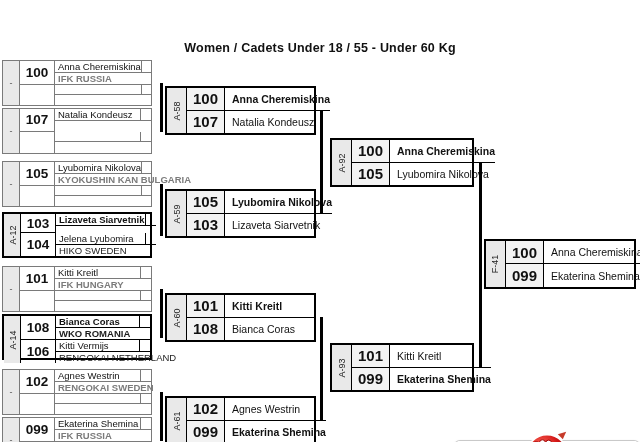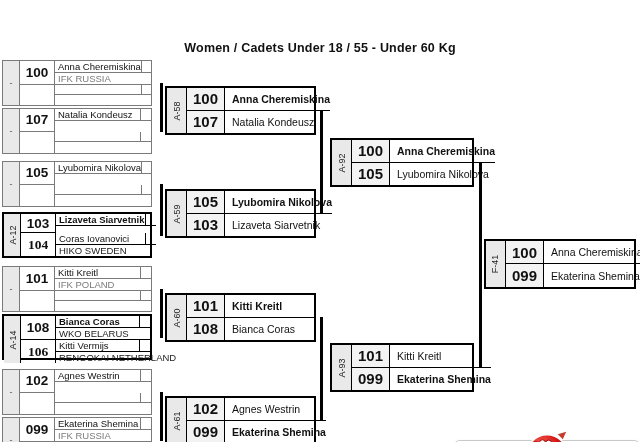--- a/index.html
+++ b/index.html
@@ -12,30 +12,30 @@
   .r1block{position:absolute;display:grid;background:#fff;
            grid-template-columns:17px 35px 1fr 11px;grid-template-rows:repeat(4,1fr);
            border:1px solid var(--bd);box-sizing:border-box;}
   .r1block.match{--bd:#000;border-width:2px;}
   .r1block.bye{--bd:#7a7a7a;}
   .r1lbl{grid-area:1/1/5/2;background:#e9e9e9;border-right:1px solid var(--bd);
          display:flex;align-items:center;justify-content:center;}
   .r1num{display:flex;align-items:center;justify-content:center;
          font-weight:bold;font-size:13.5px;border-right:1px solid var(--bd);}
   .r1num.a{grid-area:1/2/3/3;border-bottom:1px solid var(--bd);}
-  .r1num.b{grid-area:3/2/5/3;font-family:Liberation Serif, serif;}
+  .r1num.b{grid-area:3/2/5/3;}
   .r1name{display:flex;align-items:center;padding-left:3px;font-size:9.5px;
           white-space:nowrap;border-bottom:1px solid var(--bd);}
   .r1name.a{grid-area:1/3/2/4;}
   .r1name.b{grid-area:3/3/4/4;}
   .r1score{border-left:1px solid var(--bd);border-bottom:1px solid var(--bd);}
   .r1score.a{grid-area:1/4/2/5;}
   .r1score.b{grid-area:3/4/4/5;}
   .r1org{display:flex;align-items:center;padding-left:3px;font-size:9.5px;white-space:nowrap;}
-  .r1org.a{grid-area:2/3/3/5;border-bottom:1px solid var(--bd);}
+  .r1org.a{grid-area:2/3/3/5;border-bottom:1px solid var(--bd);font-weight:bold;}
   .r1org.b{grid-area:4/3/5/5;}
   .bye .r1org{color:#7b7b7b;}
   .match .r1org{color:#1c1c1c;}
   .byemark{font-size:9px;color:#555;}
 
   
   .rbox{position:absolute;display:grid;background:#fff;box-sizing:border-box;
         grid-template-columns:20px 38px 1fr;grid-template-rows:1fr 1fr;border:2px solid #000;}
   .rlbl{grid-area:1/1/3/2;background:#e9e9e9;border-right:1px solid #000;
         display:flex;align-items:center;justify-content:center;}
@@ -92,70 +92,72 @@
         <div class="r1score b"></div>
         <div class="r1org b"></div>
       </div>
       <div class="r1block bye" style="left: 2px; top: 123px; width: 150px; height: 46px;">
         <div class="r1lbl">
           <div class="byemark">-</div>
         </div>
         <div class="r1num a">105</div>
         <div class="r1name a">Lyubomira Nikolova</div>
         <div class="r1score a"></div>
+        <div class="r1org a">KYOKUSHIN KAN BULGARIA</div>
         <div class="r1num b"></div>
         <div class="r1name b"></div>
         <div class="r1score b"></div>
         <div class="r1org b"></div>
       </div>
       <div class="r1block match" style="left: 2px; top: 174px; width: 150px; height: 46px;">
         <div class="r1lbl">
           <div class="rot">A-12</div>
         </div>
         <div class="r1num a">103</div>
         <div class="r1name a winner">Lizaveta Siarvetnik</div>
         <div class="r1score a"></div>
         <div class="r1num b">104</div>
-        <div class="r1name b">Coras Iovanovici</div>
+        <div class="r1name b">Jelena Lyubomira</div>
         <div class="r1score b"></div>
         <div class="r1org b">HIKO SWEDEN</div>
       </div>
       <div class="r1block bye" style="left: 2px; top: 228px; width: 150px; height: 46px;">
         <div class="r1lbl">
           <div class="byemark">-</div>
         </div>
         <div class="r1num a">101</div>
         <div class="r1name a">Kitti Kreitl</div>
         <div class="r1score a"></div>
-        <div class="r1org a">IFK POLAND</div>
+        <div class="r1org a">IFK HUNGARY</div>
         <div class="r1num b"></div>
         <div class="r1name b"></div>
         <div class="r1score b"></div>
         <div class="r1org b"></div>
       </div>
       <div class="r1block match" style="left: 2px; top: 276px; width: 150px; height: 46px;">
         <div class="r1lbl">
           <div class="rot">A-14</div>
         </div>
         <div class="r1num a">108</div>
         <div class="r1name a winner">Bianca Coras</div>
         <div class="r1score a"></div>
-        <div class="r1org a">WKO BELARUS</div>
+        <div class="r1org a">WKO ROMANIA</div>
         <div class="r1num b">106</div>
         <div class="r1name b">Kitti Vermijs</div>
         <div class="r1score b"></div>
         <div class="r1org b">RENGOKAI NETHERLAND</div>
       </div>
       <div class="r1block bye" style="left: 2px; top: 331px; width: 150px; height: 46px;">
         <div class="r1lbl">
           <div class="byemark">-</div>
         </div>
         <div class="r1num a">102</div>
         <div class="r1name a">Agnes Westrin</div>
         <div class="r1score a"></div>
+        <div class="r1org a">RENGOKAI SWEDEN</div>
         <div class="r1num b"></div>
         <div class="r1name b"></div>
         <div class="r1score b"></div>
         <div class="r1org b"></div>
       </div>
       <div class="r1block bye" style="left: 2px; top: 379px; width: 150px; height: 46px;">
         <div class="r1lbl">
           <div class="byemark">-</div>
         </div>
         <div class="r1num a">099</div>

